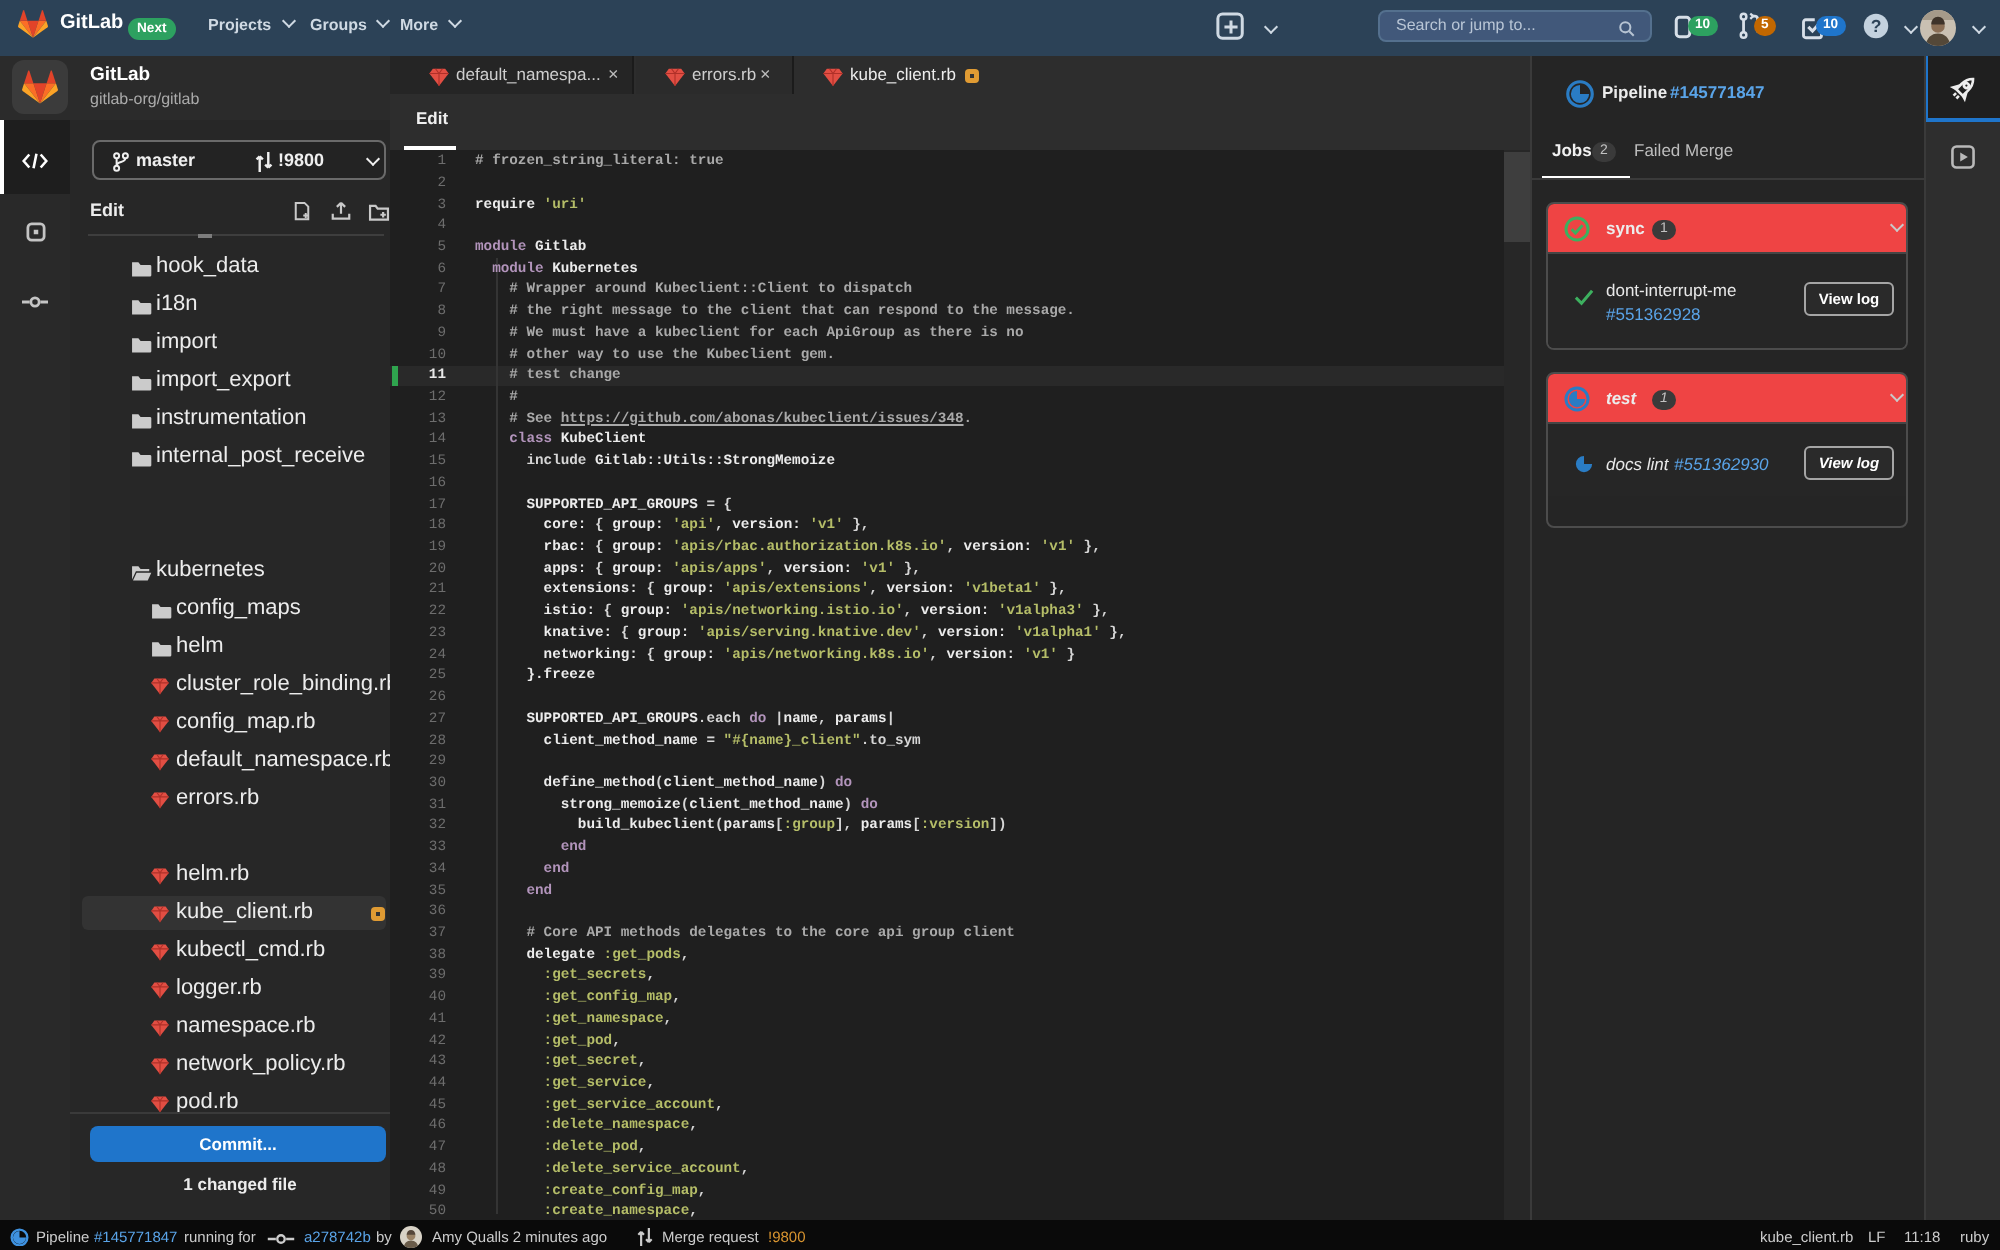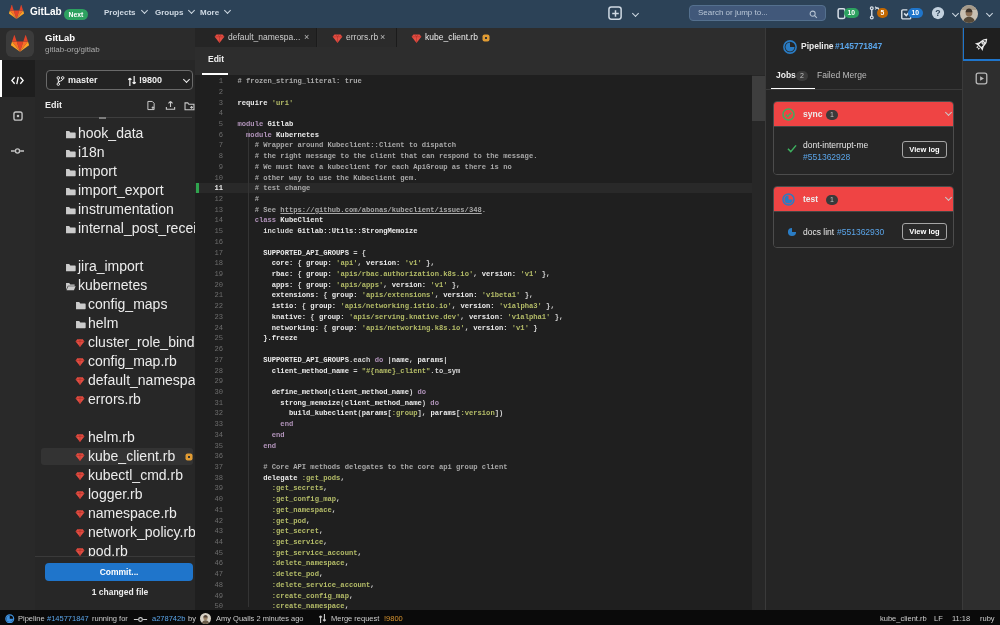--- a/index.html
+++ b/index.html
@@ -12,21 +12,21 @@
 #nav-search { position:absolute; left:689px; top:5px; width:137px; height:16px; background:#41587a; border:1px solid #54708e; border-radius:4px; color:#b9c6d6; font-size:8px; line-height:14px; padding-left:8px; }
 .badge { position:absolute; color:#fff; font-size:6.8px; font-weight:bold; border-radius:5.5px; padding:1.5px 3.5px; line-height:7.5px; }
 
 #logo-panel { position:absolute; left:0; top:28px; width:195px; height:32px; background:#2b2b2b; }
 #logo-box { position:absolute; left:6px; top:2px; width:28px; height:27px; background:#3b3b3b; border-radius:6px; }
 #icon-strip { position:absolute; left:0; top:60px; width:35px; height:550px; background:#292929; }
 #strip-active { position:absolute; left:0; top:0px; width:35px; height:37px; background:#1e1e1e; border-left:2px solid #fff; }
 #tree-panel { position:absolute; left:35px; top:60px; width:160px; height:550px; background:#272727; }
 #branch-btn { position:absolute; left:11px; top:10px; width:147px; height:20px; border:1px solid #6a6a6a; border-radius:4px; background:#232323; color:#efefef; }
 #tree-rows { position:absolute; left:0; top:64px; width:160px; height:433px; overflow:hidden; }
-.trow { position:absolute; height:19px; width:160px; color:#ececec; font-size:14px; line-height:19px; }
+.trow { position:absolute; height:19px; width:160px; color:#ececec; font-size:11px; line-height:19px; }
 .trow .lbl { position:absolute; top:0; }
 .ticon { position:absolute; top:4.5px; width:11px; height:11px; }
 #commit-btn { position:absolute; left:10px; top:503px; width:148px; height:18px; background:#1f75cb; border-radius:4px; color:#fff; font-size:8.5px; font-weight:bold; text-align:center; line-height:18px; }
 #changed { position:absolute; left:5px; top:527px; width:160px; text-align:center; color:#ececec; font-size:8.5px; font-weight:bold; }
 
 #editor { position:absolute; left:195px; top:28px; width:570px; height:582px; background:#1f1f1f; }
 #tabbar { position:absolute; left:0; top:0; width:570px; height:19px; background:#2d2d2d; }
 .tab { position:absolute; top:0; height:19px; font-size:8.5px; color:#c9c9c9; line-height:19px; }
 #editrow { position:absolute; left:0; top:19px; width:570px; height:28px; background:#2d2d2d; }
 #editlbl { position:absolute; left:13px; top:26px; color:#f0f0f0; font-size:8.5px; font-weight:bold; }
@@ -212,26 +212,20 @@
         <svg class="ticon" style="left:30px" viewBox="0 0 16 14">
           <path d="M1.5 2h4.6l1.6 2h6.8a1 1 0 0 1 1 1v6.5a1 1 0 0 1-1 1H1.5z" fill="#cbcbcb"></path>
         </svg>
         <span class="lbl" style="left:43px">instrumentation</span>
       </div>
 <div class="trow" style="top:95.1px;">
         <svg class="ticon" style="left:30px" viewBox="0 0 16 14">
           <path d="M1.5 2h4.6l1.6 2h6.8a1 1 0 0 1 1 1v6.5a1 1 0 0 1-1 1H1.5z" fill="#cbcbcb"></path>
         </svg>
         <span class="lbl" style="left:43px">internal_post_receive</span>
-      </div>
-<div class="trow" style="top:133.1px;">
-        <svg class="ticon" style="left:30px" viewBox="0 0 16 14">
-          <path d="M1.5 2h4.6l1.6 2h6.8a1 1 0 0 1 1 1v6.5a1 1 0 0 1-1 1H1.5z" fill="#cbcbcb"></path>
-        </svg>
-        <span class="lbl" style="left:43px">jira_import</span>
       </div>
 <div class="trow" style="top:152.1px;">
         <svg class="ticon" style="left:30px" viewBox="0 0 16 14">
           <path d="M1.5 2h4.6l1.6 2h6.3v1.8H4.3l-2.8 6z" fill="#cbcbcb"></path>
           <path d="M4.8 6.8h10.7l-2.6 5.7H2.2z" fill="#cbcbcb"></path>
         </svg>
         <span class="lbl" style="left:43px">kubernetes</span>
       </div>
 <div class="trow" style="top:171.1px;">
         <svg class="ticon" style="left:40px" viewBox="0 0 16 14">
@@ -500,21 +494,21 @@
     </div>
     <div class="cardbody" style="height:48px;">
       <svg class="abs" style="left:13px;top:17px" width="10" height="9" viewBox="0 0 16 14">
           <path d="M1.5 7.5 6 12 14.5 2" fill="none" stroke="#3db05f" stroke-width="2.4"></path>
         </svg>
       <span class="abs" style="left:29px;top:13px;color:#e8e8e8;font-size:8.5px;">dont-interrupt-me</span>
       <span class="abs bluelink" style="left:29px;top:25px;font-size:8.5px;">#551362928</span>
       <div class="vlog" style="left:128px;top:14px;">View log</div>
     </div>
   </div>
-  <div class="card" style="top:158px;height:62px;">
+  <div class="card" style="top:158px;height:78px;font-style:italic;">
     <div class="cardhead">
       <svg class="abs" style="left:8px;top:6px" width="13" height="13" viewBox="0 0 16 16">
           <circle cx="8" cy="8" r="6.8" fill="none" stroke="#2a7cc4" stroke-width="1.8"></circle>
           <path d="M8 8 L13 8 A5 5 0 1 1 8 3 z" fill="#2a7cc4"></path>
         </svg>
       <span class="abs" style="left:29px;top:7px;color:#ececec;font-size:8.5px;font-weight:bold;">test</span>
       <span class="pill" style="left:52px;top:8px;">1</span>
       <span class="chev abs" style="left:166px;top:8px;border-color:#c9c9c9;"></span>
     </div>
     <div class="cardbody" style="height:36px;">

